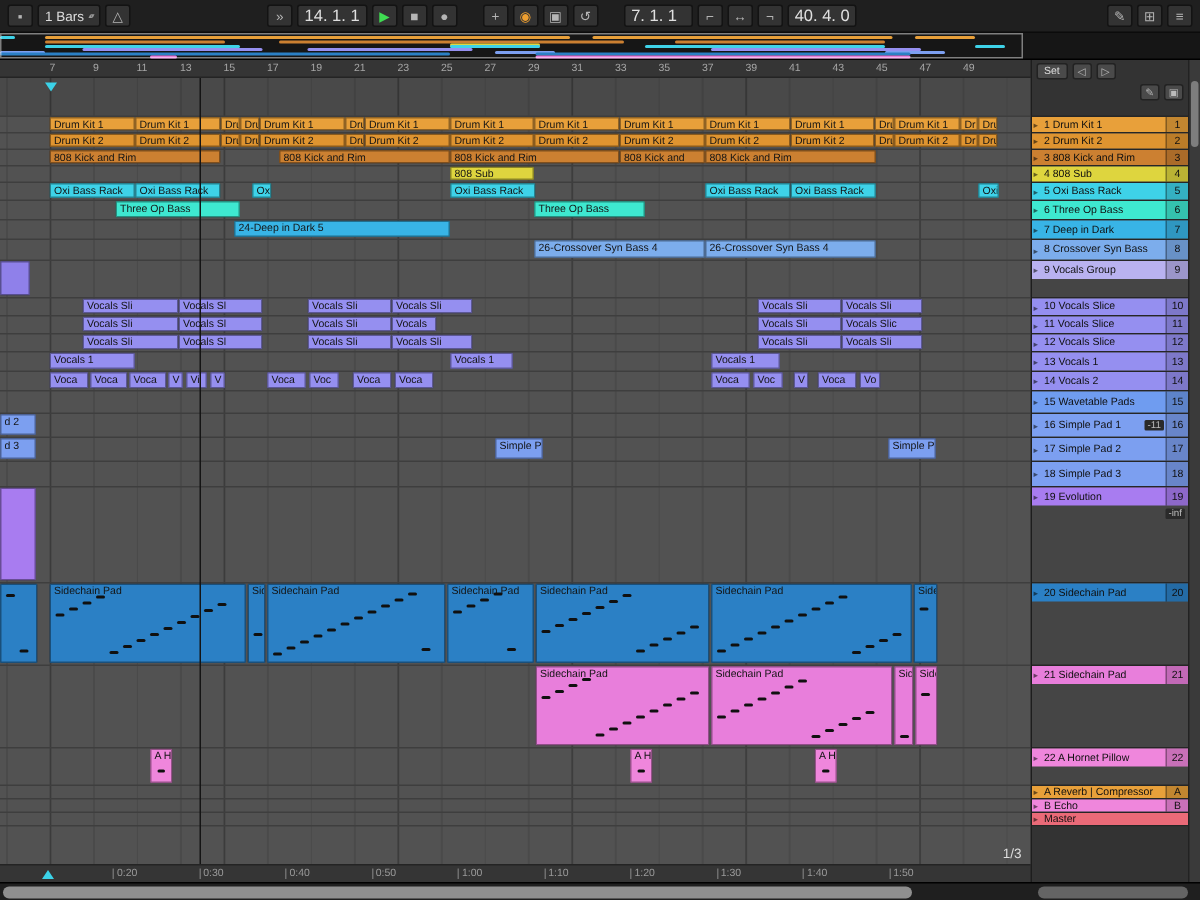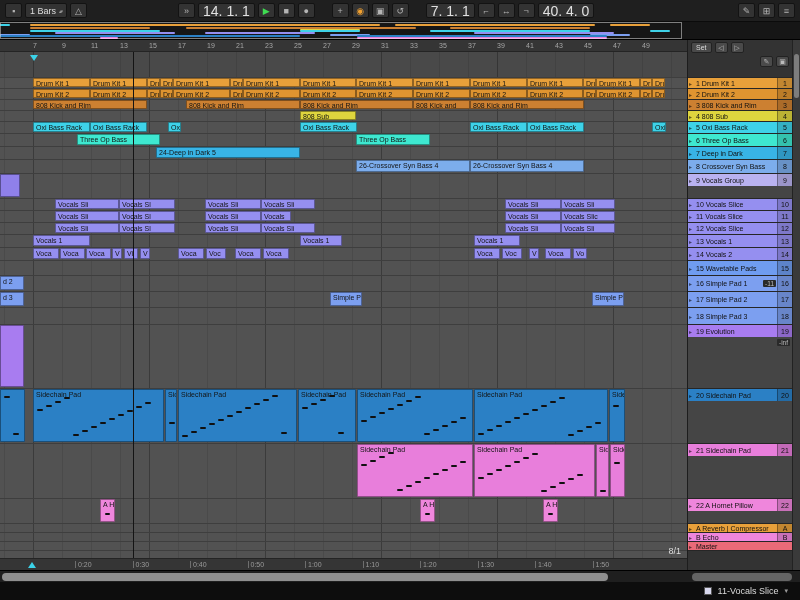--- a/index.html
+++ b/index.html
@@ -7,21 +7,21 @@
     font-family:"Liberation Sans",sans-serif;-webkit-font-smoothing:antialiased}
   .app{width:800px;height:600px;display:flex;flex-direction:column}
 
   
   .toolbar{flex:0 0 22px;background:#1f1f1f;border-bottom:1px solid #0b0b0b;display:flex;
     align-items:center;gap:3px;padding:0 5px;color:#c5c5c5;font-size:9px}
   .tb-box{background:#333;border:1px solid #131313;border-radius:2px;height:15px;display:flex;
     align-items:center;gap:3px;padding:0 4px;color:#ddd;white-space:nowrap}
   .tb-btn{background:#333;border:1px solid #131313;border-radius:2px;height:15px;min-width:17px;
     display:flex;align-items:center;justify-content:center;color:#b5b5b5;font-size:9px;cursor:pointer}
-  .tb-display{min-width:46px;font-size:14px;color:#e0e0e0}
+  .tb-display{min-width:46px;font-size:11px;color:#e0e0e0}
   .stepper{font-size:5px;color:#999;letter-spacing:-1px}
   .green{color:#3fdc52}
   .orange{color:#f0a030}
   .ml{margin-left:88px}
   .ml2{margin-left:14px}
   .spacer{flex:1}
 
   
   .overview{flex:0 0 18px;background:#161616;border-bottom:1px solid #000;position:relative}
   .ov-seg{position:absolute;height:2px;border-radius:1px}
@@ -337,21 +337,21 @@
           <span style="left: 132.5px;">0:30</span>
           <span style="left: 190px;">0:40</span>
           <span style="left: 247.5px;">0:50</span>
           <span style="left: 305px;">1:00</span>
           <span style="left: 362.5px;">1:10</span>
           <span style="left: 420px;">1:20</span>
           <span style="left: 477.5px;">1:30</span>
           <span style="left: 535px;">1:40</span>
           <span style="left: 592.5px;">1:50</span>
         </div>
-      <div class="grid-label">8/1</div>
+      <div class="grid-label">1/3</div>
       <div class="playhead"></div>
     </div>
 
     <div class="sidebar">
       <div class="sb-top">
         <div class="sb-top-row">
           <span class="sb-small-btn">Set</span>
           <span class="sb-ico">◁</span>
           <span class="sb-ico">▷</span>
         </div>
@@ -543,18 +543,13 @@
     <div class="vscroll">
       <div class="vthumb"></div>
     </div>
   </div>
 
   <div class="hscroll">
     <div class="hthumb" style="left:2px;width:606px"></div>
     <div class="hthumb2" style="left:692px;width:100px"></div>
   </div>
 
-  <div class="statusbar">
-    <span class="status-chip"></span>
-    <span>11-Vocals Slice</span>
-    <span style="font-size:7px;color:#9a9a9a">▾</span>
-  </div>
 </div>
 
 </body></html>

